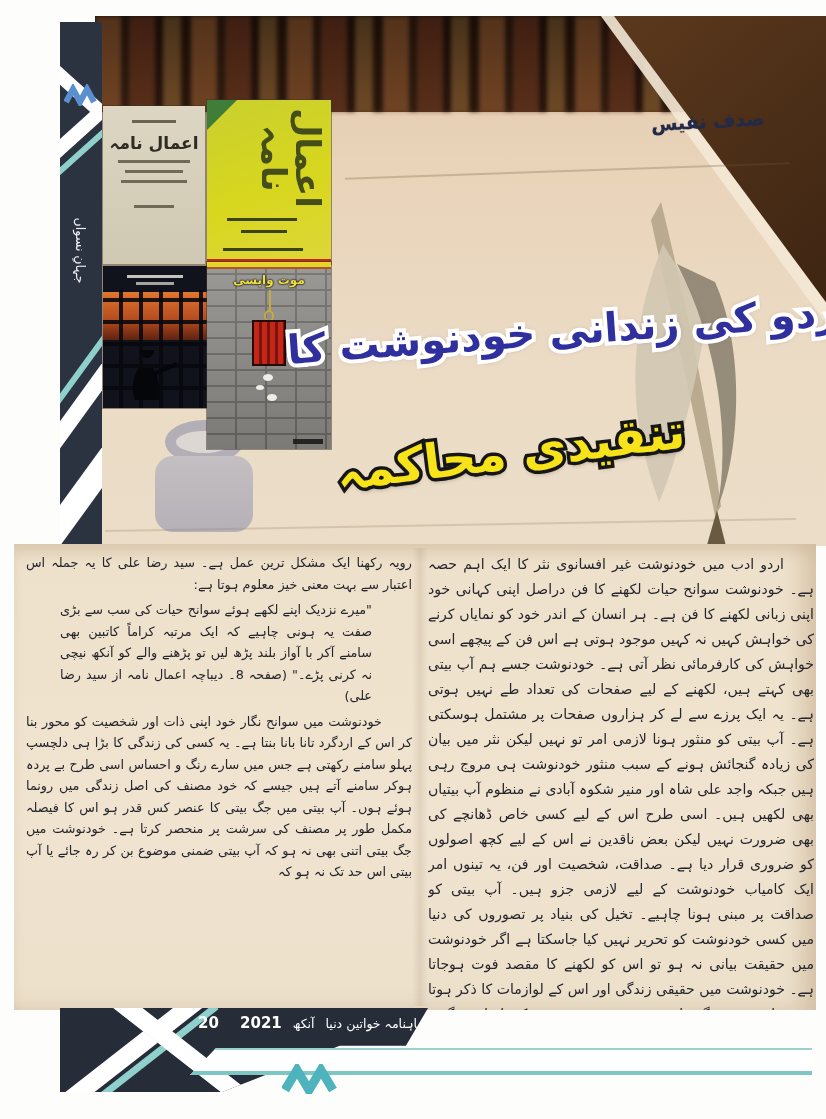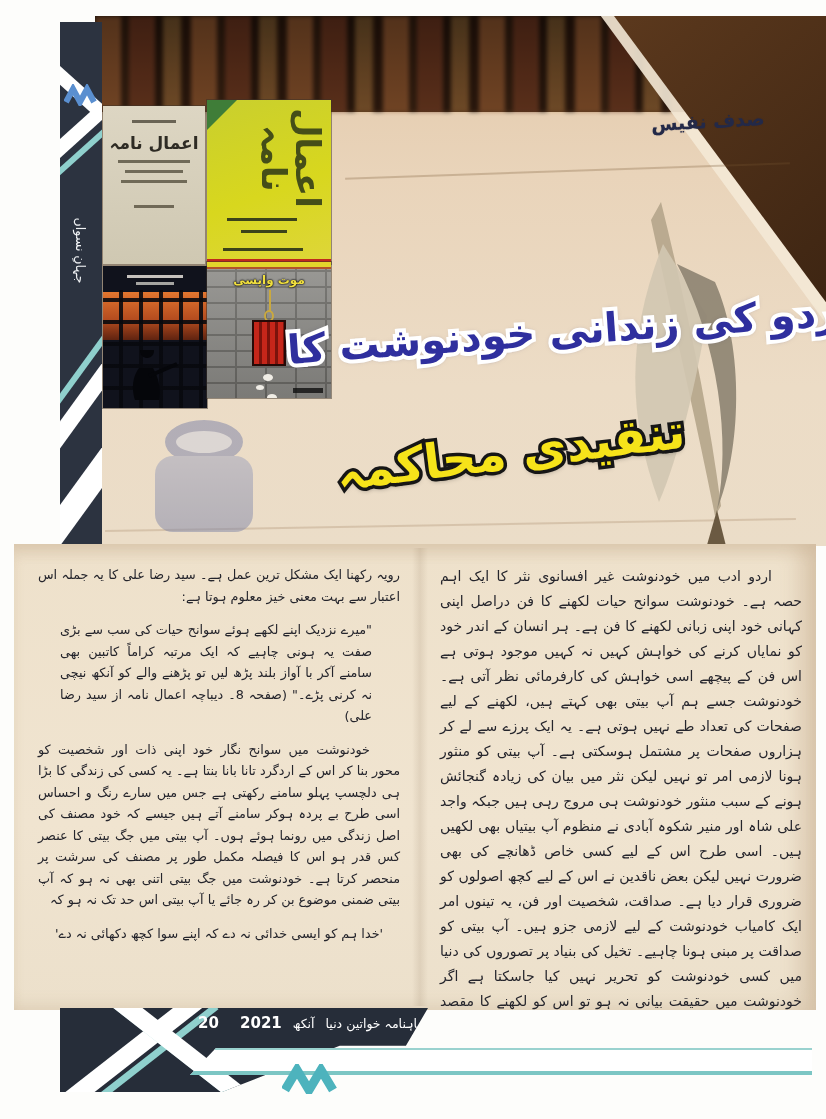--- a/index.html
+++ b/index.html
@@ -71,21 +71,21 @@
   .c2-r1{top:118px;width:70px;} .c2-r2{top:130px;width:46px;left:34px;} .c2-r3{top:148px;width:80px;left:16px;}
   .c2-red{position:absolute;left:0;right:0;bottom:0;height:5px;background:#c0291c;}
   .c3{left:0;top:166px;width:104px;height:142px;background:#10121c;}
   .c3-t1{width:56px;height:3px;background:#e6e2da;margin:9px auto 4px;opacity:.85;}
   .c3-t2{width:38px;height:3px;background:#e6e2da;margin:0 auto;opacity:.7;}
   .c3-sun{position:absolute;left:0;right:0;top:26px;height:48px;background:linear-gradient(180deg,#e2762f,#b24a1e 60%,#5f2310);}
   .c3-grid{position:absolute;left:0;right:0;top:24px;bottom:0;
           background:repeating-linear-gradient(90deg,transparent 0 16px,rgba(8,9,14,.9) 16px 20px),
                      repeating-linear-gradient(0deg,transparent 0 18px,rgba(8,9,14,.9) 18px 22px);}
   .c3-soldier{position:absolute;left:16px;bottom:4px;}
-  .c4{left:104px;top:162px;width:124px;height:136px;background-color:#8f8e8a;
+  .c4{left:104px;top:162px;width:124px;height:187px;background-color:#8f8e8a;
       background-image:linear-gradient(rgba(255,255,255,.10),rgba(0,0,0,.14)),
         repeating-linear-gradient(0deg,transparent 0 14px,#6d6c68 14px 16px),
         repeating-linear-gradient(90deg,transparent 0 28px,#6d6c68 28px 30px);}
   .c4-strip{position:absolute;left:0;right:0;top:0;height:7px;background:#e3d52c;border-bottom:2px solid #b2542a;}
   .c4-title{position:absolute;left:6px;right:6px;top:11px;text-align:center;color:#f0df3f;
             font-size:12px;font-weight:bold;letter-spacing:4px;text-shadow:0 0 2px #000,0 0 2px #000;}
   .c4-rope{position:absolute;left:50%;top:28px;width:2px;height:22px;background:#caa93e;}
   .c4-noose{position:absolute;left:50%;top:48px;width:10px;height:12px;border:2px solid #caa93e;border-radius:50%;transform:translateX(-50%);}
   .c4-door{position:absolute;left:50%;top:58px;transform:translateX(-50%);width:34px;height:46px;
            background:repeating-linear-gradient(90deg,#c5261a 0 5px,#7a130c 5px 8px);border:2px solid #260a07;}
@@ -109,21 +109,21 @@
   
   .body-bg{position:absolute;left:14px;top:544px;width:802px;height:466px;
      background:linear-gradient(180deg,#eee1cb,#f0e4d0 60%,#ece0cb);
      box-shadow:inset -16px 0 20px rgba(150,110,70,.22), inset 0 10px 12px rgba(150,110,70,.10);}
   .fold{position:absolute;left:412px;top:548px;width:16px;height:458px;
      background:linear-gradient(90deg,rgba(90,60,30,0),rgba(90,60,30,.10),rgba(90,60,30,0));}
   .content{position:absolute;left:26px;top:552px;width:788px;height:458px;direction:rtl;display:flex;gap:16px;}
   .col{height:458px;overflow:hidden;color:#25252c;text-align:justify;}
   .col-r{width:386px;font-size:14px;line-height:25px;}
   .col-l{width:386px;font-size:12.8px;line-height:21.5px;}
-  .col p{margin:12px;text-indent:30px;}
+  .col p{margin:0;text-indent:30px;}
   .col .quote{margin:4px 40px 4px 34px;text-indent:0;}
   .col .verse{margin:2px 0;text-align:center;text-indent:0;}
   .col .no-indent{text-indent:0;}
 
   
   .footer{position:absolute;left:60px;top:1008px;width:752px;height:84px;}
   .fb-dark{position:absolute;left:0;top:0;width:368px;height:84px;background:#262d39;
      clip-path:polygon(0 0,100% 0,94% 45%,76% 45%,44% 100%,0 100%);overflow:hidden;}
   .fbs{position:absolute;background:#fff;}
   .fbs.teal{background:#8fd0cd;}
@@ -233,21 +233,20 @@
   <div class="body-bg"></div>
   <div class="fold"></div>
   <div class="content">
     <div class="col col-r">
       <p>اردو ادب میں خودنوشت غیر افسانوی نثر کا ایک اہم حصہ ہے۔ خودنوشت سوانح حیات لکھنے کا فن دراصل اپنی کہانی خود اپنی زبانی لکھنے کا فن ہے۔ ہر انسان کے اندر خود کو نمایاں کرنے کی خواہش کہیں نہ کہیں موجود ہوتی ہے اس فن کے پیچھے اسی خواہش کی کارفرمائی نظر آتی ہے۔ خودنوشت جسے ہم آپ بیتی بھی کہتے ہیں، لکھنے کے لیے صفحات کی تعداد طے نہیں ہوتی ہے۔ یہ ایک پرزے سے لے کر ہزاروں صفحات پر مشتمل ہوسکتی ہے۔ آپ بیتی کو منثور ہونا لازمی امر تو نہیں لیکن نثر میں بیان کی زیادہ گنجائش ہونے کے سبب منثور خودنوشت ہی مروج رہی ہیں جبکہ واجد علی شاہ اور منیر شکوہ آبادی نے منظوم آپ بیتیاں بھی لکھیں ہیں۔ اسی طرح اس کے لیے کسی خاص ڈھانچے کی بھی ضرورت نہیں لیکن بعض ناقدین نے اس کے لیے کچھ اصولوں کو ضروری قرار دیا ہے۔ صداقت، شخصیت اور فن، یہ تینوں امر ایک کامیاب خودنوشت کے لیے لازمی جزو ہیں۔ آپ بیتی کو صداقت پر مبنی ہونا چاہیے۔ تخیل کی بنیاد پر تصوروں کی دنیا میں کسی خودنوشت کو تحریر نہیں کیا جاسکتا ہے اگر خودنوشت میں حقیقت بیانی نہ ہو تو اس کو لکھنے کا مقصد فوت ہوجاتا ہے۔ خودنوشت میں حقیقی زندگی اور اس کے لوازمات کا ذکر ہوتا ہے یہ اتنی ہی رنگین اور متنوع ہوتی ہے جیسے کی اصل زندگی۔ اپنی خوبیوں کے ساتھ اپنی خامیوں کے بیان میں غیر جانبدارانہ</p>
     </div>
     <div class="col col-l">
       <p class="no-indent">رویہ رکھنا ایک مشکل ترین عمل ہے۔ سید رضا علی کا یہ جملہ اس اعتبار سے بہت معنی خیز معلوم ہوتا ہے:</p>
       <p class="quote">"میرے نزدیک اپنے لکھے ہوئے سوانح حیات کی سب سے بڑی صفت یہ ہونی چاہیے کہ ایک مرتبہ کراماً کاتبین بھی سامنے آکر با آواز بلند پڑھ لیں تو پڑھنے والے کو آنکھ نیچی نہ کرنی پڑے۔" (صفحہ 8۔ دیباچہ اعمال نامہ از سید رضا علی)</p>
       <p>خودنوشت میں سوانح نگار خود اپنی ذات اور شخصیت کو محور بنا کر اس کے اردگرد تانا بانا بنتا ہے۔ یہ کسی کی زندگی کا بڑا ہی دلچسپ پہلو سامنے رکھتی ہے جس میں سارے رنگ و احساس اسی طرح بے پردہ ہوکر سامنے آتے ہیں جیسے کہ خود مصنف کی اصل زندگی میں رونما ہوئے ہوں۔ آپ بیتی میں جگ بیتی کا عنصر کس قدر ہو اس کا فیصلہ مکمل طور پر مصنف کی سرشت پر منحصر کرتا ہے۔ خودنوشت میں جگ بیتی اتنی بھی نہ ہو کہ آپ بیتی ضمنی موضوع بن کر رہ جائے یا آپ بیتی اس حد تک نہ ہو کہ</p>
-      <p class="verse">'خدا ہم کو ایسی خدائی نہ دے کہ اپنے سوا کچھ دکھائی نہ دے'</p>
     </div>
   </div>
 
   <div class="footer">
     <div class="fb-dark">
       <div class="fbs teal fb-s1t"></div>
       <div class="fbs fb-s1"></div>
       <div class="fbs teal fb-s2t"></div>
       <div class="fbs fb-s2"></div>
       <div class="fb-page">20</div>

